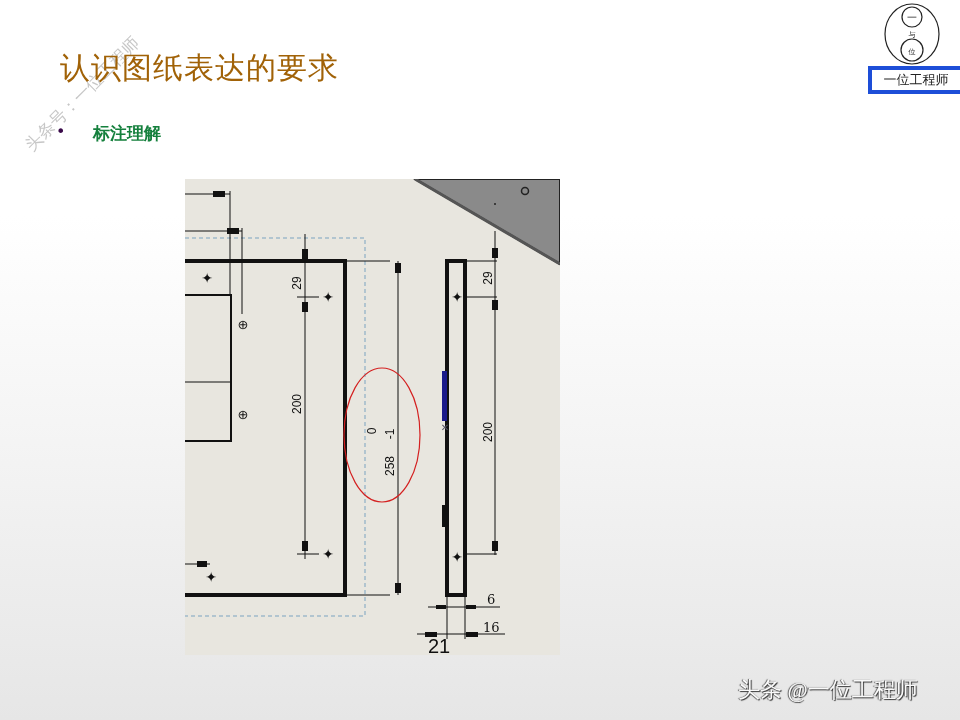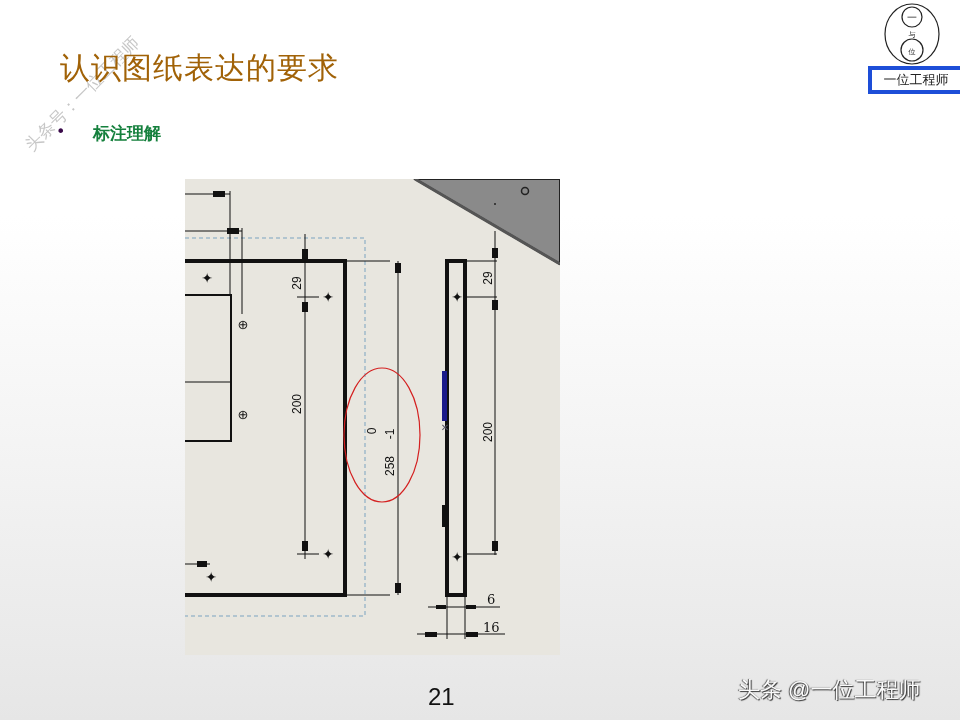--- a/index.html
+++ b/index.html
@@ -39,29 +39,28 @@
     border:4px solid #1d4ed8; background:#fff;
     font-size:13px; line-height:20px; text-align:center; color:#222;
     font-family: "DejaVu Serif", serif;
   }
   .drawing {
     position:absolute; left:185px; top:179px; width:375px; height:476px;
     background:#e8e6df; overflow:hidden;
   }
   .page-num {
     position:absolute; left:428px; top:635px;
-    font-size:24px; color:#111;
+    font-size:20px; color:#111;
     font-family: "Liberation Sans", sans-serif;
-    margin-top: 48px;
   }
   .footer-wm {
     position:absolute; left:738px; top:675px;
     font-size:22px; color:#fafafa;
     text-shadow: 1px 1px 1px #333, -1px 0 1px #555;
-    font-family: Liberation Sans, sans-serif;
+    font-family: Liberation Serif, serif;
     letter-spacing:0px;
   }
   .dim { font-family: "Liberation Sans", sans-serif; font-size:12px; fill:#111; }
 </style>
 </head>
 <body>
 
 <div class="watermark">头条号：一位工程师</div>
 
 <div class="title">认识图纸表达的要求</div>

